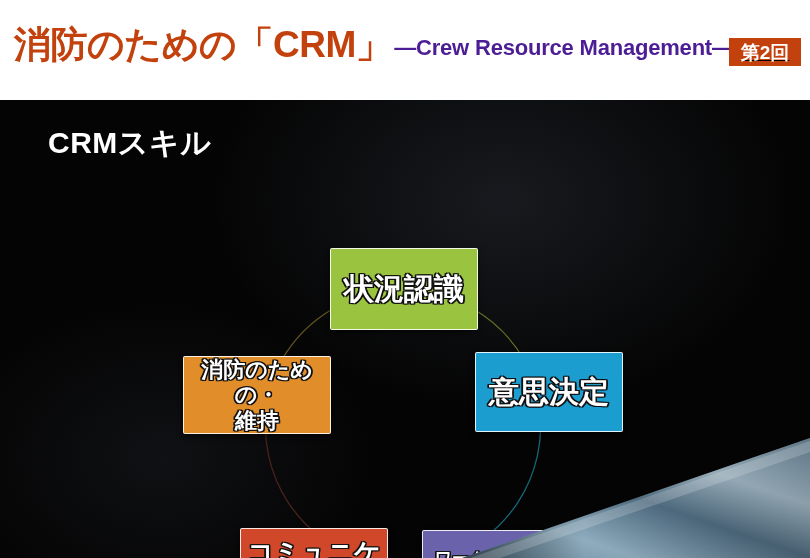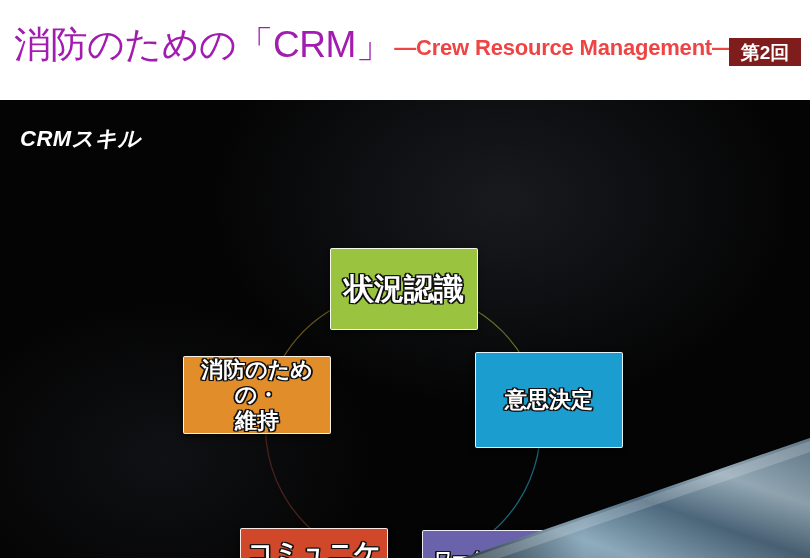--- a/index.html
+++ b/index.html
@@ -30,44 +30,45 @@
   #header-inner {
     position: absolute;
     left: 14px;
     top: 26px;
     display: flex;
     align-items: baseline;
     white-space: nowrap;
   }
   #title-jp {
     font-size: 37px;
-    font-weight: normal;
-    color: #a21caf;
+    font-weight: bold;
+    color: #c2410c;
     letter-spacing: -0.5px;
     line-height: 1;
   }
   #title-en {
     font-size: 22px;
     font-weight: bold;
-    color: #ef4444;
+    color: #4c1d95;
     margin-left: 2px;
     letter-spacing: -0.2px;
     position: relative;
     top: -2px;
   }
   #issue-badge {
     position: absolute;
     left: 729px;
     top: 38px;
     width: 72px;
     height: 28px;
-    background: #7f1d1d;
+    background: #c2410c;
     display: flex;
     align-items: center;
     justify-content: center;
+    text-decoration: underline;
   }
   #issue-badge span {
     color: #ffffff;
     font-size: 19px;
     font-weight: bold;
     letter-spacing: 0px;
     line-height: 1;
   }
 
   
@@ -84,28 +85,27 @@
     position: absolute;
     inset: 0;
     background:
       radial-gradient(ellipse 420px 300px at 62% 22%, rgba(40,44,52,0.55) 0%, rgba(5,5,5,0) 70%),
       radial-gradient(ellipse 300px 220px at 20% 78%, rgba(28,30,36,0.5) 0%, rgba(5,5,5,0) 72%),
       #040404;
   }
 
   #panel-title {
     position: absolute;
-    left: 20px;
+    left: 48px;
     top: 28px;
     color: #ffffff;
-    font-size: 22px;
+    font-size: 30px;
     font-weight: bold;
     letter-spacing: 0.5px;
     line-height: 1;
-    font-style: italic;
   }
 
   
   #diagram {
     position: absolute;
     left: 0; top: 0;
     width: 810px;
     height: 458px;
   }
   #ring-svg {
@@ -137,22 +137,22 @@
     white-space: pre-line;
   }
 
   #node-situation {
     left: 330px; top: 148px;
     width: 148px; height: 82px;
     font-size: 30px;
   }
   #node-decision {
     left: 475px; top: 252px;
-    width: 148px; height: 96px;
-    font-size: 22px;
+    width: 148px; height: 80px;
+    font-size: 30px;
   }
   #node-workload {
     left: 422px; top: 430px;
     width: 146px; height: 76px;
     font-size: 17px;
   }
   #node-communication {
     left: 240px; top: 428px;
     width: 148px; height: 80px;
     font-size: 26px;

